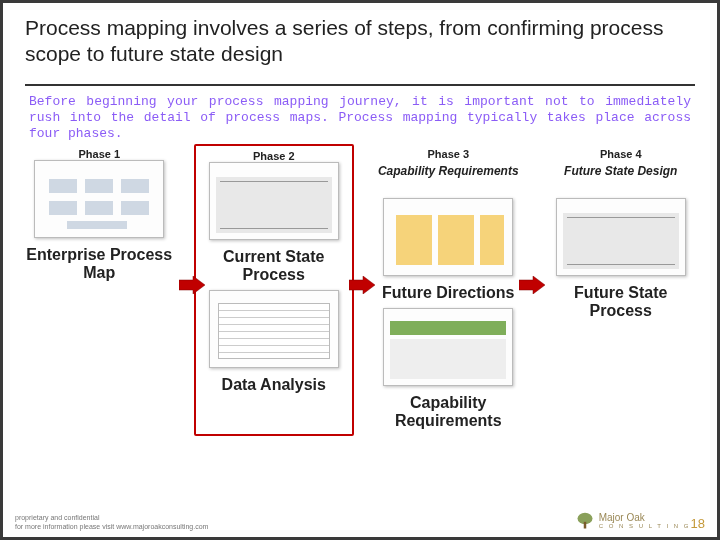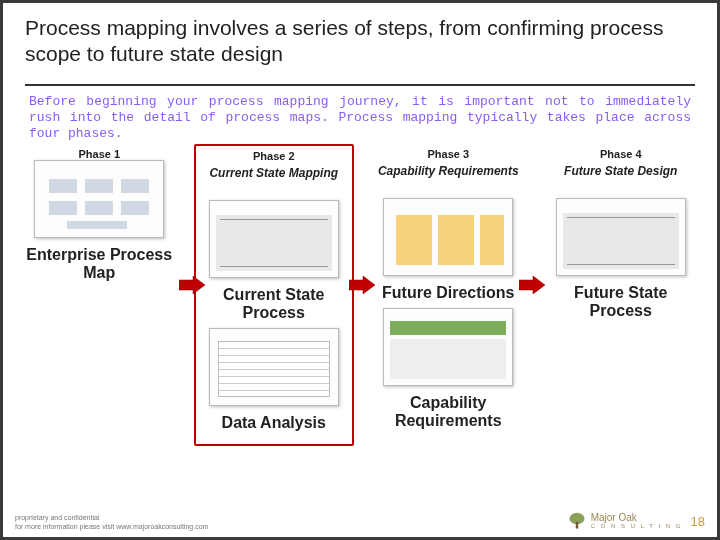--- a/index.html
+++ b/index.html
@@ -40,21 +40,21 @@
     flex: 1;
     display: flex;
     flex-direction: column;
     align-items: center;
     padding: 0 4px;
     position: relative;
   }
   .col.highlight {
     border: 2px solid #c00000;
     border-radius: 2px;
-    padding-bottom: 6px;
+    padding-bottom: 0;
   }
   .phase-label {
     font-size: 11px;
     font-weight: bold;
     color: #222;
     margin-top: 4px;
   }
   .phase-title {
     font-size: 12px;
     font-weight: bold;
@@ -149,22 +149,22 @@
     align-items: flex-end;
     justify-content: space-between;
   }
   .footer-left {
     font-size: 7px;
     color: #777;
     line-height: 1.2;
   }
   .footer-right {
     display: flex;
-    align-items: center;
-    gap: 8px;
+    align-items: flex-end;
+    gap: 0;
   }
   .logo {
     display: flex;
     align-items: center;
     gap: 4px;
   }
   .logo-tree {
     width: 20px; height: 20px;
   }
   .logo-text {
@@ -190,21 +190,20 @@
 <div class="phases">
 
   <div class="col">
     <div class="phase-label">Phase 1</div>
     <div class="thumb diagram-boxes"></div>
     <div class="caption">Enterprise Process Map</div>
   </div>
 
   <div class="col highlight">
     <div class="phase-label">Phase 2</div>
-    <div class="phase-title">Current State Mapping</div>
     <div class="thumb diagram-flow"></div>
     <div class="caption">Current State Process</div>
     <div class="thumb diagram-table"></div>
     <div class="caption">Data Analysis</div>
   </div>
 
   <div class="col">
     <div class="phase-label">Phase 3</div>
     <div class="phase-title">Capability Requirements</div>
     <div class="thumb diagram-cap"></div>

